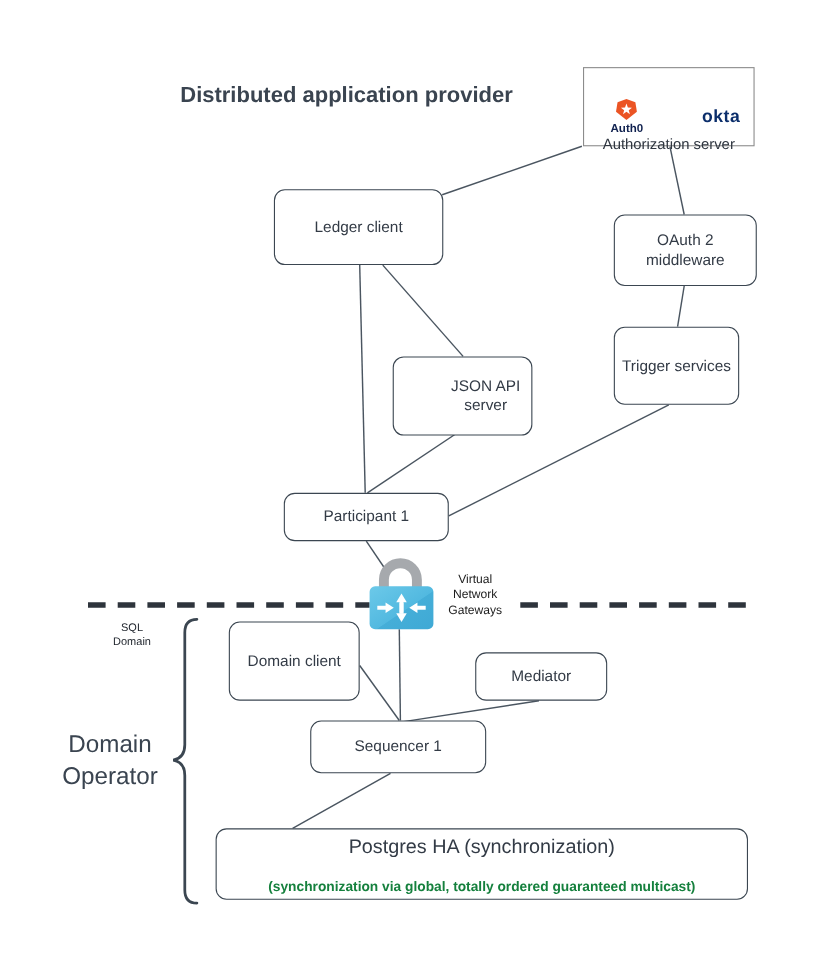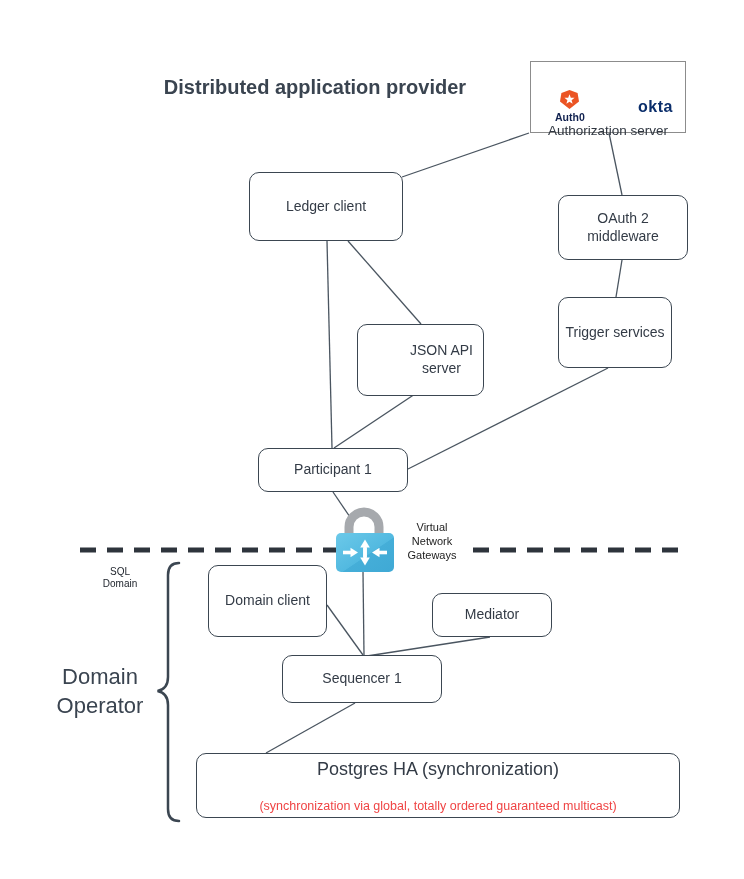--- a/index.html
+++ b/index.html
@@ -42,21 +42,21 @@
     position:absolute;left:44px;top:662px;width:112px;text-align:center;
     font-size:22px;line-height:29px;color:#3a4450;
   }
   .postgres-box{
     position:absolute;left:196px;top:753px;width:484px;height:65px;
     background:#fff;border:1.6px solid #3b4651;border-radius:10px;
     box-sizing:border-box;display:flex;flex-direction:column;
     align-items:center;justify-content:center;text-align:center;
   }
   .postgres-title{font-size:18px;color:#333b46;}
-  .postgres-sub{font-size:12.5px;color:#ef4444;margin-top:19px;}
+  .postgres-sub{font-size:12.5px;color:#15803d;margin-top:19px;font-weight:bold;}
 </style>
 </head>
 <body>
 
 <div class="canvas">
 
   <svg class="layer" width="744" height="879" viewBox="0 0 744 879">
     <defs>
       <linearGradient id="gwgrad" x1="0" y1="0" x2="1" y2="1">
         <stop offset="0" stop-color="#6cc9e9"></stop>

